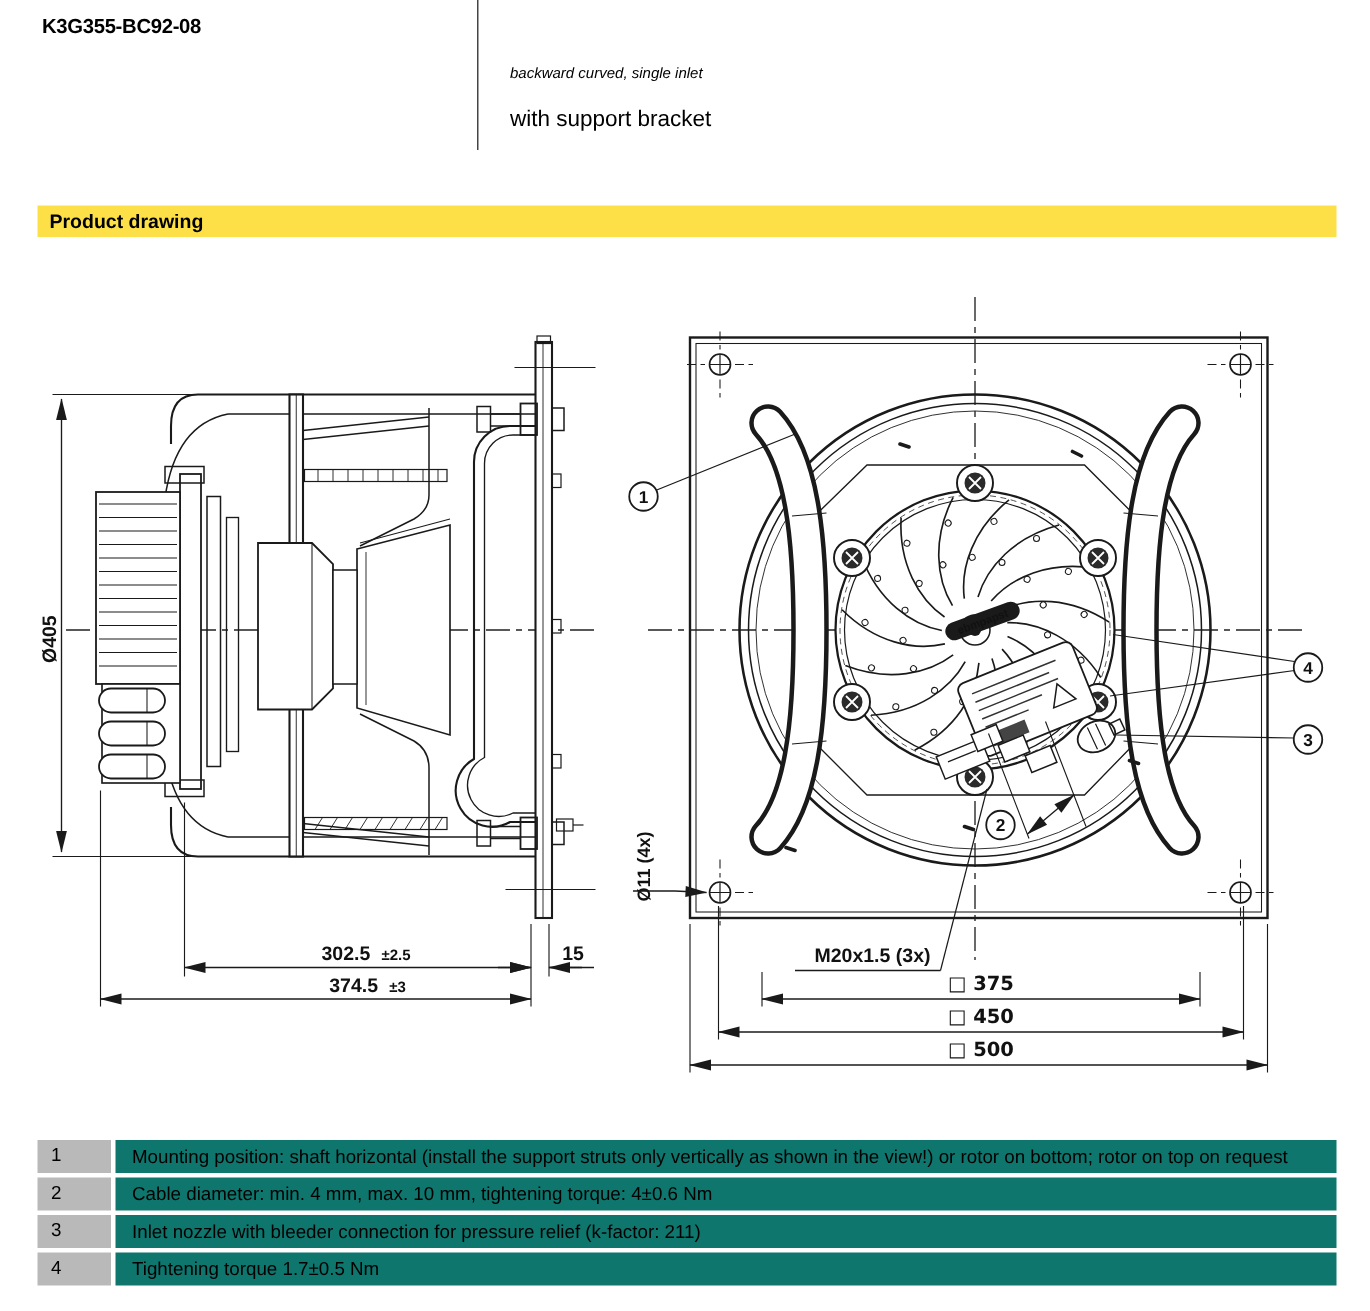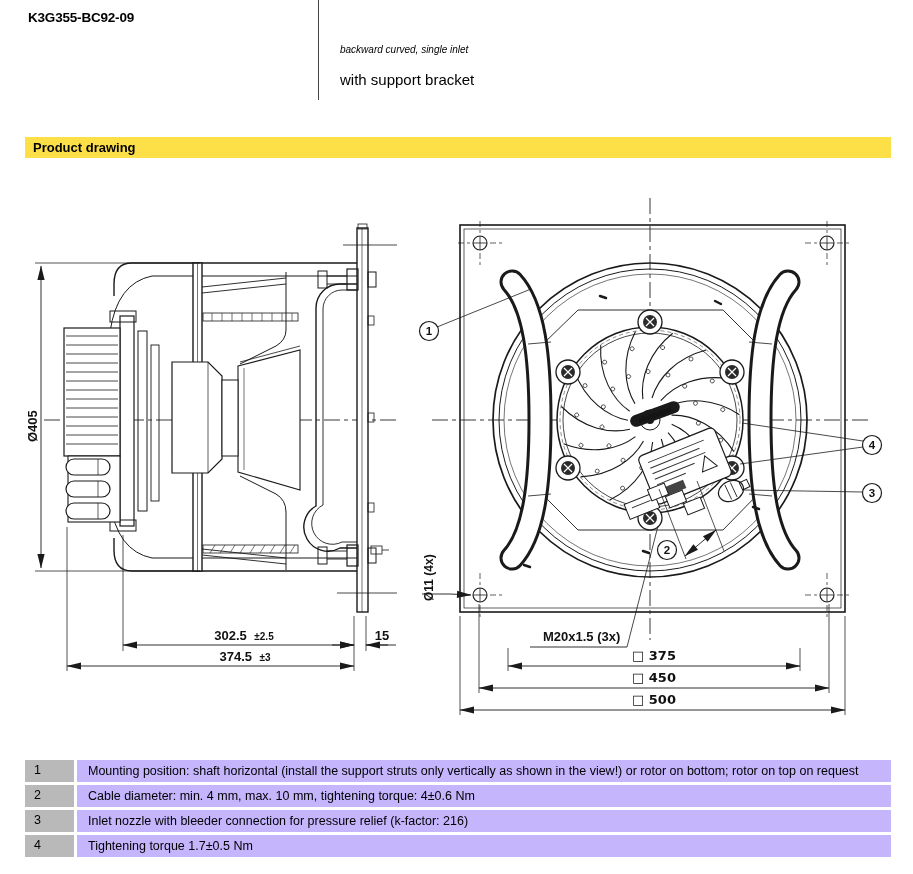--- a/index.html
+++ b/index.html
@@ -10,30 +10,30 @@
   .title{position:absolute;left:340px;top:1px;font-size:25.5px;font-weight:400;letter-spacing:-0.5px;}
   .sub1{position:absolute;left:340px;top:44px;font-size:10px;font-style:italic;}
   .sub2{position:absolute;left:340px;top:71px;font-size:15px;}
   .banner{position:absolute;left:25px;top:137px;width:866px;height:21px;background:#fde047;
           display:flex;align-items:center;}
   .banner span{font-size:13px;font-weight:bold;padding-left:8px;}
   svg.drawing{position:absolute;left:18px;top:192px;}
   .notes{position:absolute;left:25px;top:760px;width:866px;display:flex;flex-direction:column;row-gap:3px;}
   .nrow{display:flex;column-gap:3px;}
   .ncell{width:49px;background:#b9b9b9;font-size:12.5px;padding:3px 0 2px 9px;box-sizing:border-box;}
-  .ntext{flex:1;background:#c4b5fd;font-size:12.5px;line-height:17px;padding:3px 6px 2px 11px;box-sizing:border-box;}
+  .ntext{flex:1;background:#0f766e;font-size:12.5px;line-height:17px;padding:3px 6px 2px 11px;box-sizing:border-box;}
   .ntext .inner{max-width:790px;}
   text{fill:#111;}
 </style>
 </head>
 <body>
 
 <div class="page">
 
-  <div class="pn">K3G355-BC92-09</div>
+  <div class="pn">K3G355-BC92-08</div>
   <div class="vline"></div>
   <div class="sub1">backward curved, single inlet</div>
   <div class="sub2">with support bracket</div>
 
   <div class="banner">
     <span>Product drawing</span>
   </div>
 
   <svg class="drawing" width="884" height="556" viewBox="18 192 884 556" stroke="#1a1a1a" fill="none" stroke-width="1.1" font-family="Liberation Sans, sans-serif">
     <defs>
@@ -335,21 +335,21 @@
     </div>
     <div class="nrow">
       <div class="ncell">2</div>
       <div class="ntext">
           <div class="inner">Cable diameter: min. 4 mm, max. 10 mm, tightening torque: 4±0.6 Nm</div>
         </div>
     </div>
     <div class="nrow">
       <div class="ncell">3</div>
       <div class="ntext">
-          <div class="inner">Inlet nozzle with bleeder connection for pressure relief (k-factor: 216)</div>
+          <div class="inner">Inlet nozzle with bleeder connection for pressure relief (k-factor: 211)</div>
         </div>
     </div>
     <div class="nrow">
       <div class="ncell">4</div>
       <div class="ntext">
           <div class="inner">Tightening torque 1.7±0.5 Nm</div>
         </div>
     </div>
   </div>
 

